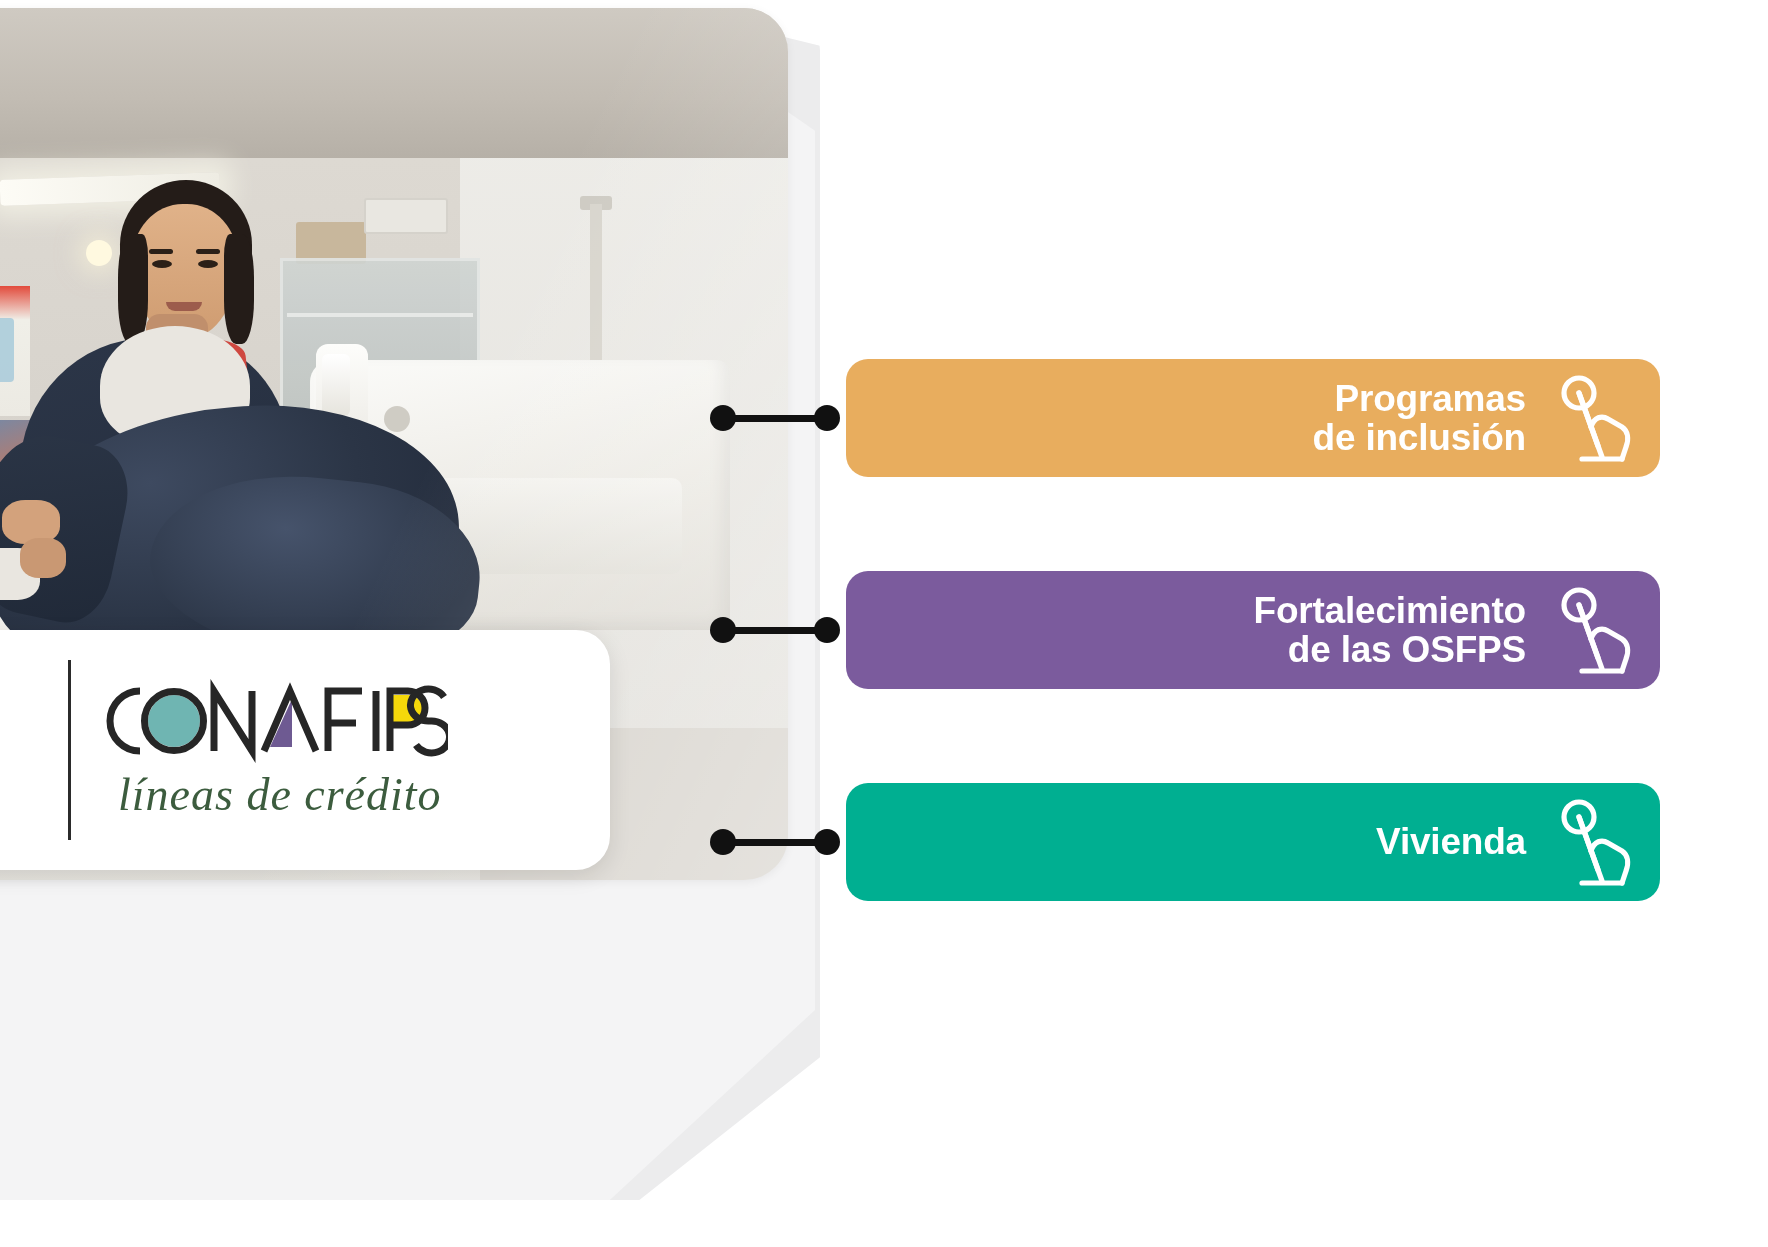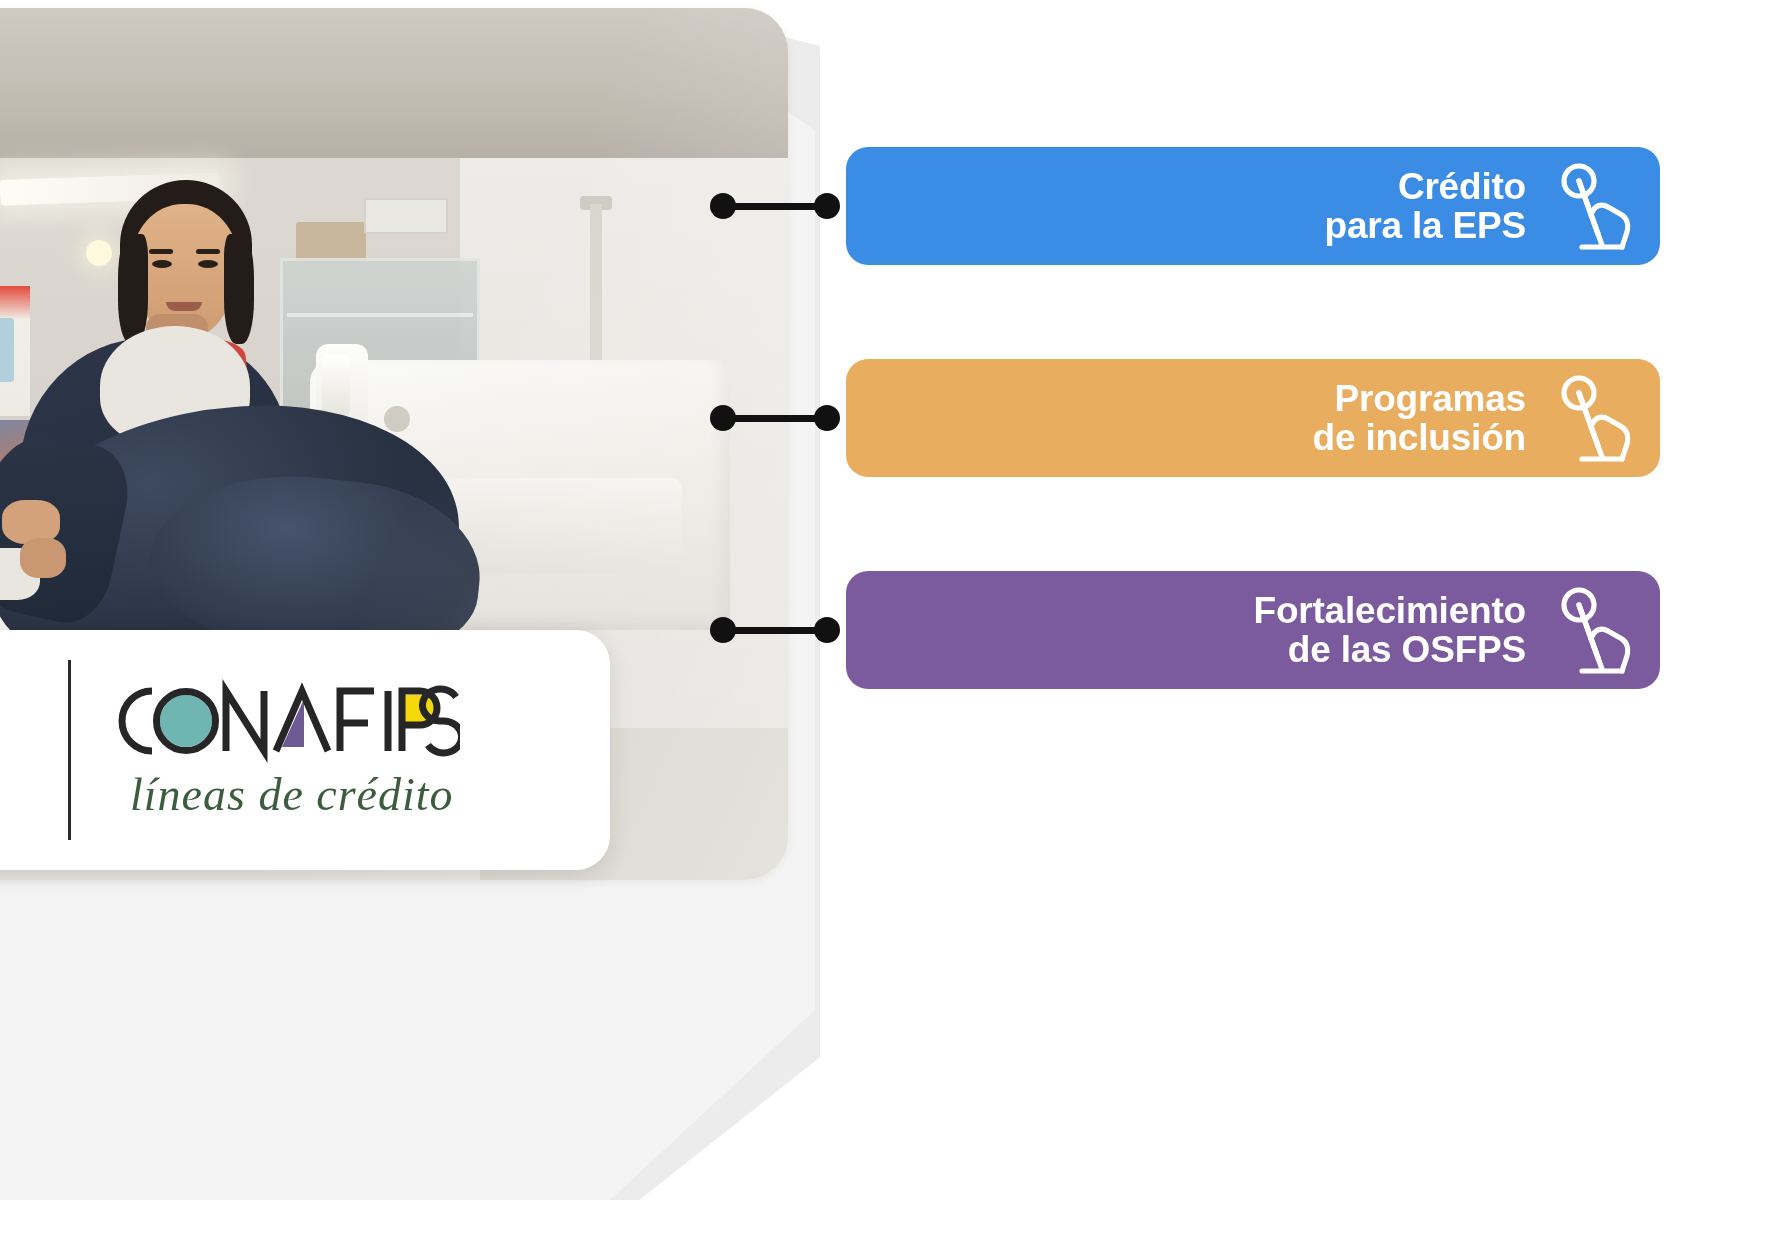--- a/index.html
+++ b/index.html
@@ -226,21 +226,21 @@
     height: 240px;
     background: #ffffff;
     border-radius: 34px;
     box-shadow: 0 6px 22px rgba(0,0,0,.10);
     display: flex;
     align-items: center;
   }
   .logo-inner {
     position: relative;
     margin-left: 168px;
-    padding-left: 40px;
+    padding-left: 28px;
     height: 180px;
     display: flex;
     flex-direction: column;
     justify-content: center;
   }
   .logo-bar {
     position: absolute; left: 0; top: 0; width: 3px; height: 180px;
     background: #2b2b2b;
   }
   .wordmark {
@@ -413,40 +413,20 @@
           </svg>
         </div>
 
         <div class="tagline">líneas de crédito</div>
       </div>
     </div>
   </div>
 
   <div class="btn-col">
 
-    <div class="btn-row" style="top:146px;">
-      <div class="connector">
-        <div class="conn-dot left"></div>
-        <div class="conn-line"></div>
-        <div class="conn-dot right"></div>
-      </div>
-      <button class="pill blue">
-        <span class="pill-label">Crédito
-para la EPS</span>
-        <span class="tap-icon">
-          <svg width="82" height="94" viewBox="0 0 82 94" fill="none" stroke="#ffffff" stroke-width="5.2" stroke-linecap="round" stroke-linejoin="round">
-            <circle cx="27" cy="22" r="15"></circle>
-            <path d="M27 22 L50 86"></path>
-            <path d="M27 22 L46 75"></path>
-            <path d="M39 56 C42 46 50 44 56 48 L70 56 C76 60 77 68 74 76 L70 88"></path>
-            <path d="M30 88 L70 88"></path>
-          </svg>
-        </span>
-      </button>
-    </div>
 
     <div class="btn-row" style="top:358px;justify-content:flex-end;">
       <div class="connector">
         <div class="conn-dot left"></div>
         <div class="conn-line"></div>
         <div class="conn-dot right"></div>
       </div>
       <button class="pill orange">
         <span class="pill-label">Programas
 de inclusión</span>
@@ -476,15 +456,34 @@
             <circle cx="27" cy="22" r="15"></circle>
             <path d="M27 22 L50 86"></path>
             <path d="M27 22 L46 75"></path>
             <path d="M39 56 C42 46 50 44 56 48 L70 56 C76 60 77 68 74 76 L70 88"></path>
             <path d="M30 88 L70 88"></path>
           </svg>
         </span>
       </button>
     </div>
 
+    <div class="btn-row" style="top:782px;">
+      <div class="connector">
+        <div class="conn-dot left"></div>
+        <div class="conn-line"></div>
+        <div class="conn-dot right"></div>
+      </div>
+      <button class="pill green">
+        <span class="pill-label">Vivienda</span>
+        <span class="tap-icon">
+          <svg width="82" height="94" viewBox="0 0 82 94" fill="none" stroke="#ffffff" stroke-width="5.2" stroke-linecap="round" stroke-linejoin="round">
+            <circle cx="27" cy="22" r="15"></circle>
+            <path d="M27 22 L50 86"></path>
+            <path d="M27 22 L46 75"></path>
+            <path d="M39 56 C42 46 50 44 56 48 L70 56 C76 60 77 68 74 76 L70 88"></path>
+            <path d="M30 88 L70 88"></path>
+          </svg>
+        </span>
+      </button>
+    </div>
 
   </div>
 </div>
 
 </body></html>

